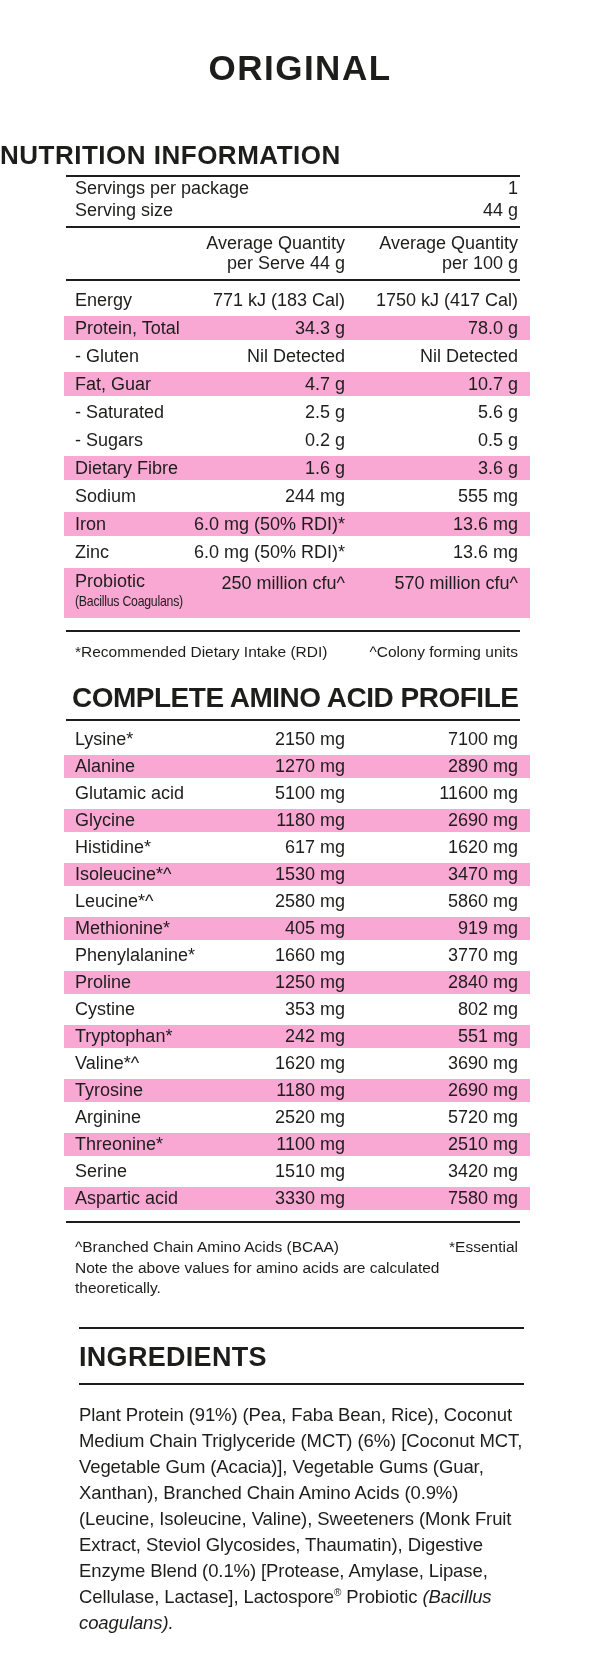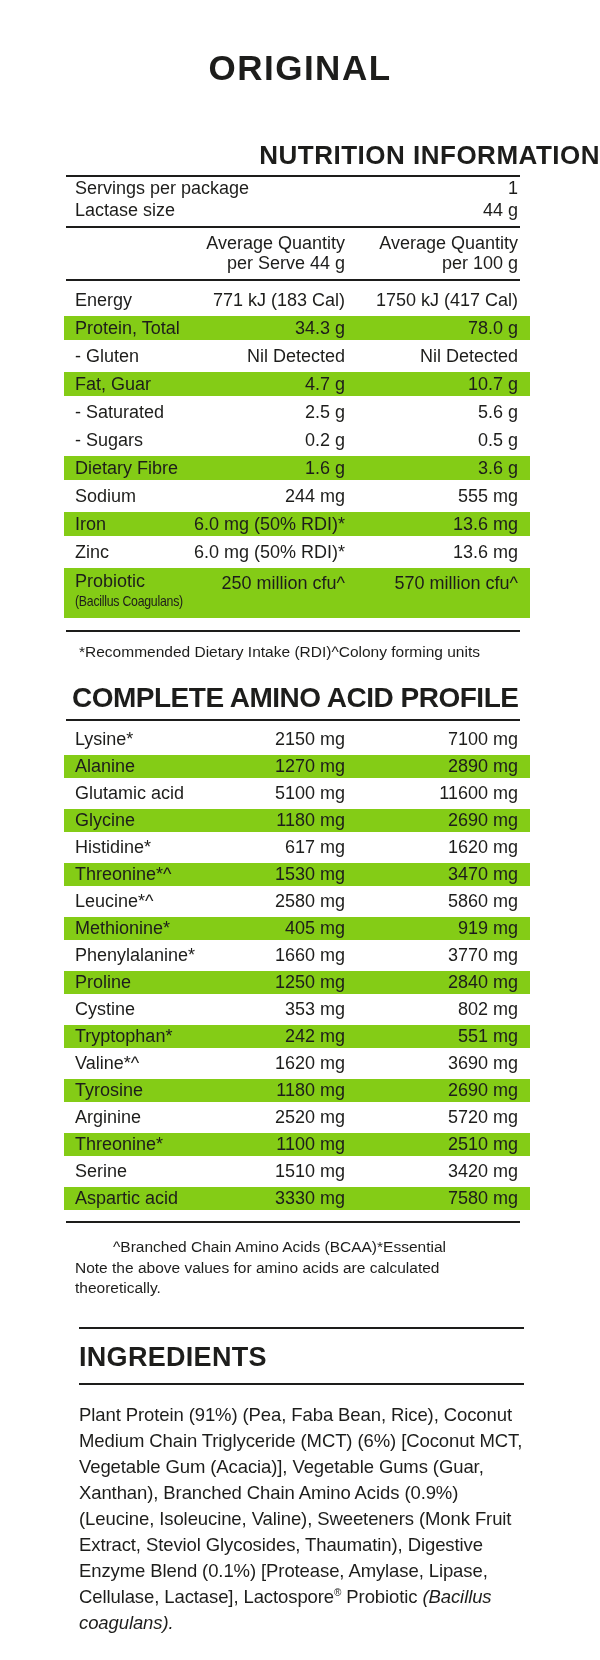--- a/index.html
+++ b/index.html
@@ -15,21 +15,21 @@
   
   .product-title {
     margin-top:50px;
     font-size:35px; line-height:36px;
     font-weight:bold; text-align:center;
     letter-spacing:1.5px;
   }
   .section-heading-center {
     margin-top:56px;
     font-size:26px; line-height:26px;
-    font-weight:bold; text-align:right;
+    font-weight:bold; text-align:left;
     letter-spacing:0.5px;
   }
   .amino-heading {
     margin:22px 70px 0 72px;
     font-size:28px; line-height:30px;
     font-weight:bold; letter-spacing:-0.5px;
     white-space:nowrap;
   }
   .ingredients-heading {
     margin:13px 76px 0 79px;
@@ -59,37 +59,37 @@
   .col-headers .hdr { text-align:right; white-space:pre-line; }
   .col-headers .hdr-3 { padding-right:12px; }
   
   .table { margin:5px 70px 0 64px; }
   .row {
     display:grid; grid-template-columns:120px 161px 1fr;
     height:28px; align-items:center;
     font-size:18px; white-space:nowrap;
   }
   .amino-table .row { height:27px; }
-  .row.shaded { background:#84cc16; border-top:2px solid #ffffff; border-bottom:2px solid #ffffff; }
+  .row.shaded { background:#f9a8d4; border-top:2px solid #ffffff; border-bottom:2px solid #ffffff; }
   .row .c1 { padding-left:11px; }
   .row .c2 { text-align:right; }
   .row .c3 { text-align:right; padding-right:12px; }
   .row-tall { height:54px; align-items:start; padding-top:3px; }
   .row-tall .c2, .row-tall .c3 { padding-top:2px; }
   .sub-label {
     display:inline-block;
     font-size:15px; line-height:17px; letter-spacing:-0.3px;
     transform:scaleX(0.82); transform-origin:left center;
     white-space:nowrap;
   }
   .row-tall .c1 span { display:block; }
   
   .footnote-row {
-    display:flex; justify-content:center;
-    margin:11px 82px 0 41px;
+    display:flex; justify-content:space-between;
+    margin:11px 82px 0 75px;
     font-size:15.5px; line-height:18px;
   }
   .amino-footnote-row { margin-top:15px; }
   .note-line { margin:2px 78px 4px 75px; font-size:15.5px; line-height:20px; }
   
   .ingredients-text {
     margin:17px 76px 0 79px;
     font-size:18.5px; line-height:26px;
     letter-spacing:-0.1px;
   }
@@ -106,21 +106,21 @@
   <section>
     <h2 class="section-heading-center">NUTRITION INFORMATION</h2>
     <hr class="rule rule-1">
 
     <div class="serv-block">
       <div class="serv-line">
         <span>Servings per package</span>
         <span>1</span>
       </div>
       <div class="serv-line">
-        <span>Lactase size</span>
+        <span>Serving size</span>
         <span>44 g</span>
       </div>
     </div>
 
     <hr class="rule rule-2">
 
     <div class="col-headers">
       <span></span>
       <span class="hdr hdr-2">Average Quantity
 per Serve 44 g</span>
@@ -223,21 +223,21 @@
         <span class="c1">Glycine</span>
         <span class="c2">1180 mg</span>
         <span class="c3">2690 mg</span>
       </div>
       <div class="row">
         <span class="c1">Histidine*</span>
         <span class="c2">617 mg</span>
         <span class="c3">1620 mg</span>
       </div>
       <div class="row shaded">
-        <span class="c1">Threonine*^</span>
+        <span class="c1">Isoleucine*^</span>
         <span class="c2">1530 mg</span>
         <span class="c3">3470 mg</span>
       </div>
       <div class="row">
         <span class="c1">Leucine*^</span>
         <span class="c2">2580 mg</span>
         <span class="c3">5860 mg</span>
       </div>
       <div class="row shaded">
         <span class="c1">Methionine*</span>

